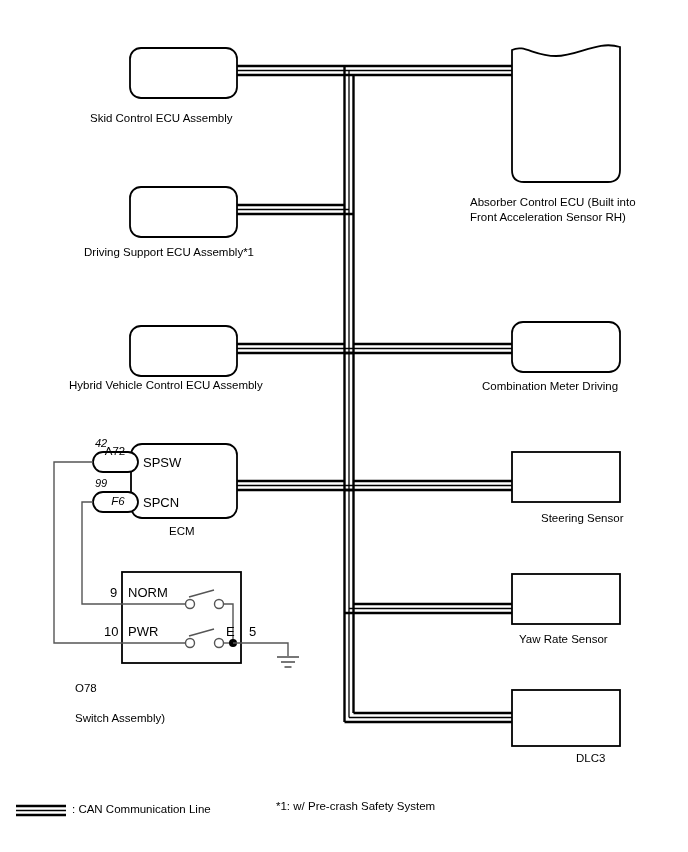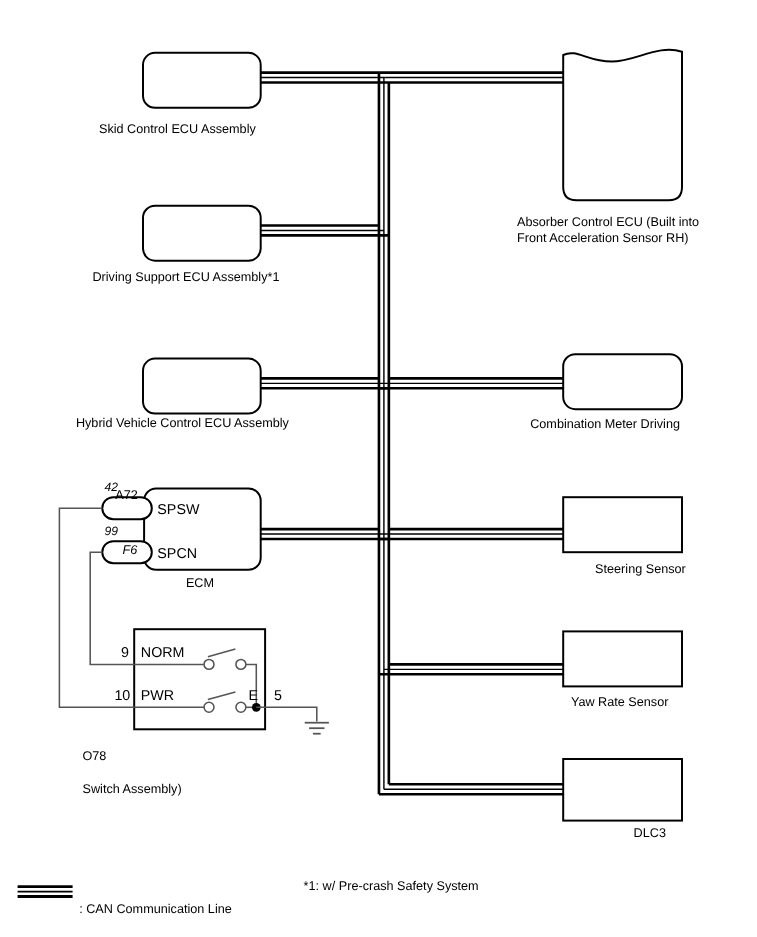--- a/index.html
+++ b/index.html
@@ -213,16 +213,16 @@
 
   <div class="term-txt" style="left:104px; top:624px;">10</div>
   <div class="term-txt" style="left:128px; top:624px;">PWR</div>
 
   <div class="term-txt" style="left:226px; top:624px;">E</div>
   <div class="term-txt" style="left:249px; top:624px;">5</div>
 
   <div class="lbl" style="left:75px; top:681px;text-align:right;">O78</div>
   <div class="lbl" style="left:75px; top:711px;">Switch Assembly)</div>
 
-  <div class="legend-txt" style="left:72px; top:803px;margin-top:18px;">: CAN Communication Line</div>
+  <div class="legend-txt" style="left:72px; top:803px;">: CAN Communication Line</div>
   <div class="legend-txt" style="left:276px; top:800px;">*1: w/ Pre-crash Safety System</div>
 
 </div>
 
 </body></html>

